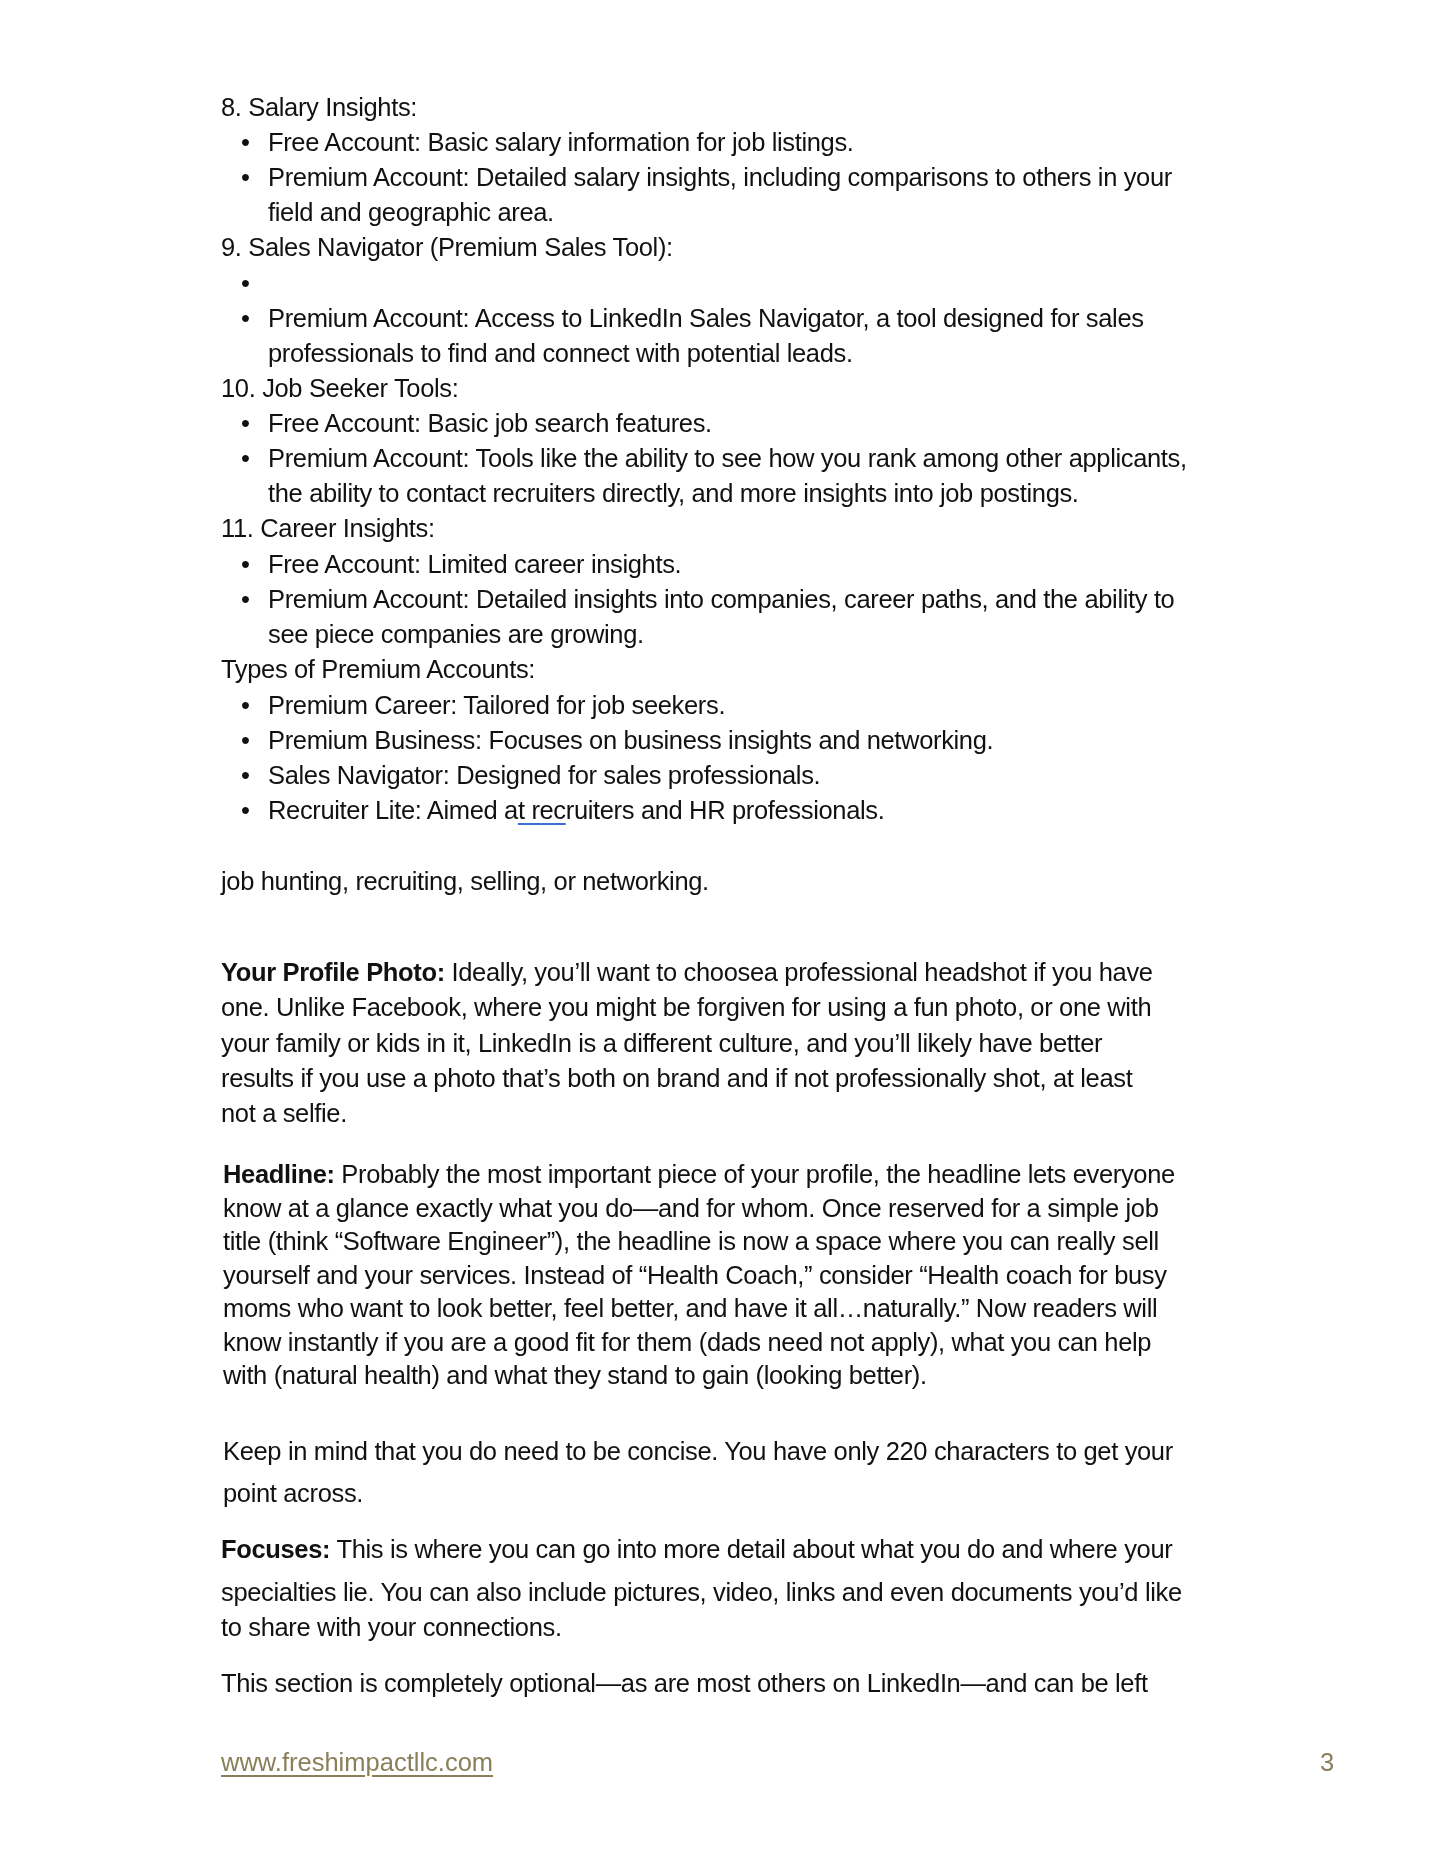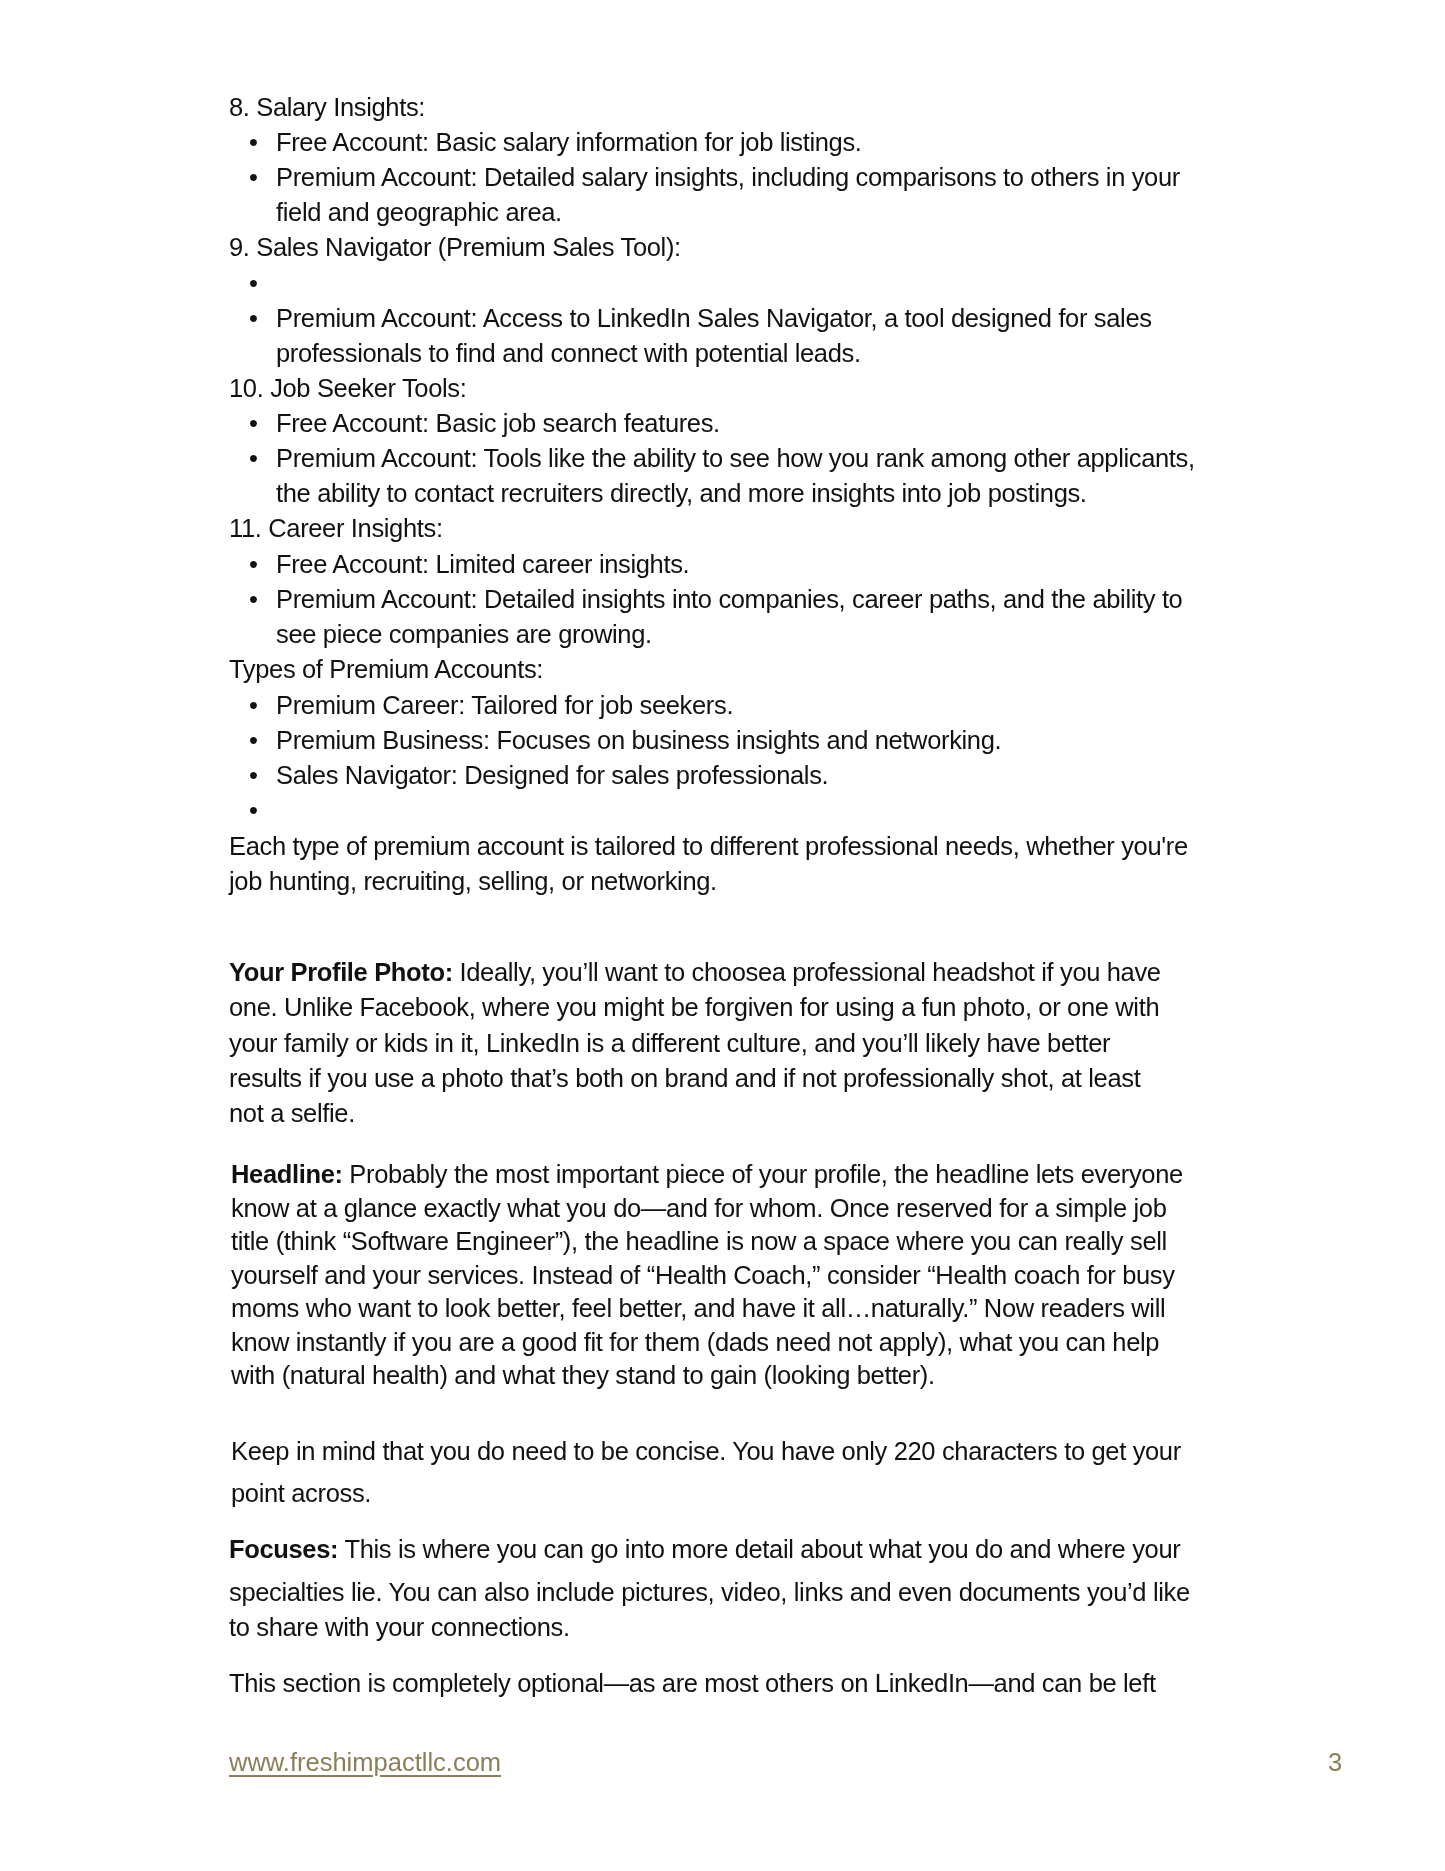--- a/index.html
+++ b/index.html
@@ -1,18 +1,18 @@
 <!DOCTYPE html>
 <html><head>
 <meta charset="utf-8">
 <style>
   html, body { margin:0; padding:0; background:#ffffff; }
   body { width:1445px; height:1871px; position:relative; overflow:hidden;
          font-family:"Liberation Sans", "DejaVu Sans", sans-serif; color:#111111; }
-  .page { position:absolute; left:16px; top:0; width:1236px; height:1871px; }
+  .page { position:absolute; left:8px; top:0; width:1236px; height:1871px; }
   .line { position:absolute; left:213px; font-size:25.5px; line-height:35px; white-space:nowrap; letter-spacing:-0.35px; }
   .bul { position:absolute; left:233px; font-size:25.5px; line-height:35px; }
   .ind { left:260px; }
   .h2 { left:215px; }
   b { font-weight:bold; }
   .squig { text-decoration: underline; text-decoration-color:#3b6fd6; text-decoration-thickness:1.5px; text-underline-offset:4px; }
   .footer-link { position:absolute; left:213px; top:1748px; font-size:25.5px; color:#8a7f5a; text-decoration:underline; text-decoration-color:#8a7f5a; text-underline-offset:4px; }
   .page-num { position:absolute; left:1312px; top:1748px; font-size:25.5px; color:#8a7f5a; }
 </style>
 </head>
@@ -48,22 +48,22 @@
   <div class="line ind" style="top:617px">see piece companies are growing.</div>
 
   <div class="line" style="top:652px">Types of Premium Accounts:</div>
   <div class="bul" style="top:688px">•</div>
   <div class="line ind" style="top:688px">Premium Career: Tailored for job seekers.</div>
   <div class="bul" style="top:723px">•</div>
   <div class="line ind" style="top:723px">Premium Business: Focuses on business insights and networking.</div>
   <div class="bul" style="top:758px">•</div>
   <div class="line ind" style="top:758px">Sales Navigator: Designed for sales professionals.</div>
   <div class="bul" style="top:793px">•</div>
+  <div class="line ind" style="top:793px"><span>Recruiter Lite: Aimed a</span><span class="squig">t rec</span><span>ruiters and HR professionals.</span></div>
 
-  <div class="line" style="top:829px">Each type of premium account is tailored to different professional needs, whether you're</div>
   <div class="line" style="top:864px">job hunting, recruiting, selling, or networking.</div>
 
   <div class="line" style="top:955px"><b>Your Profile Photo:</b><span> Ideally, you’ll want to choosea professional headshot if you have</span></div>
   <div class="line" style="top:990px">one. Unlike Facebook, where you might be forgiven for using a fun photo, or one with</div>
   <div class="line" style="top:1026px">your family or kids in it, LinkedIn is a different culture, and you’ll likely have better</div>
   <div class="line" style="top:1061px">results if you use a photo that’s both on brand and if not professionally shot, at least</div>
   <div class="line" style="top:1096px">not a selfie.</div>
 
   <div class="line h2" style="top:1157px"><b>Headline:</b><span> Probably the most important piece of your profile, the headline lets everyone</span></div>
   <div class="line h2" style="top:1191px">know at a glance exactly what you do—and for whom. Once reserved for a simple job</div>

